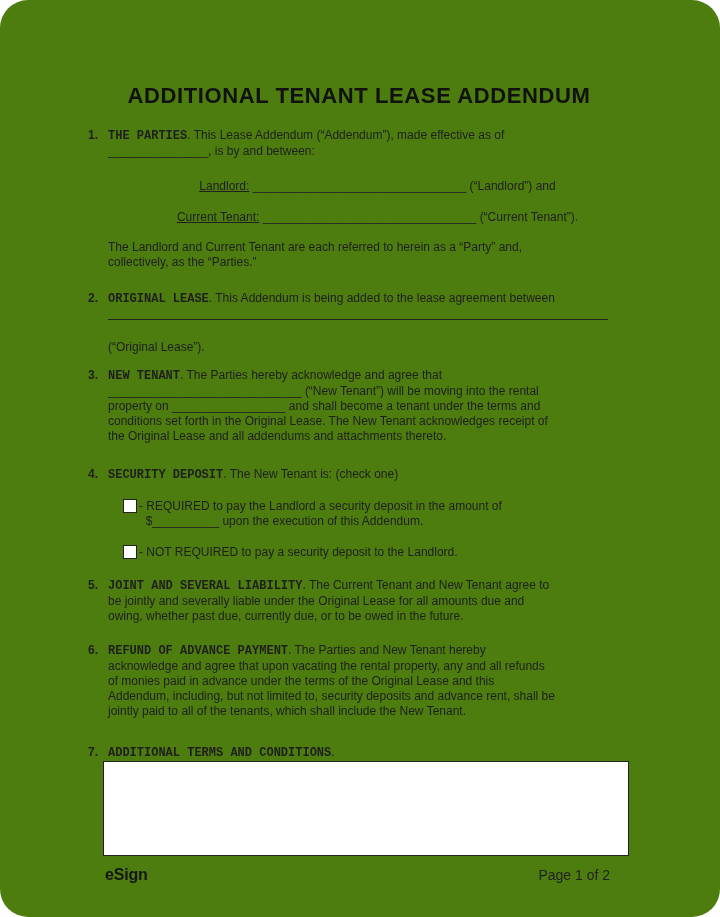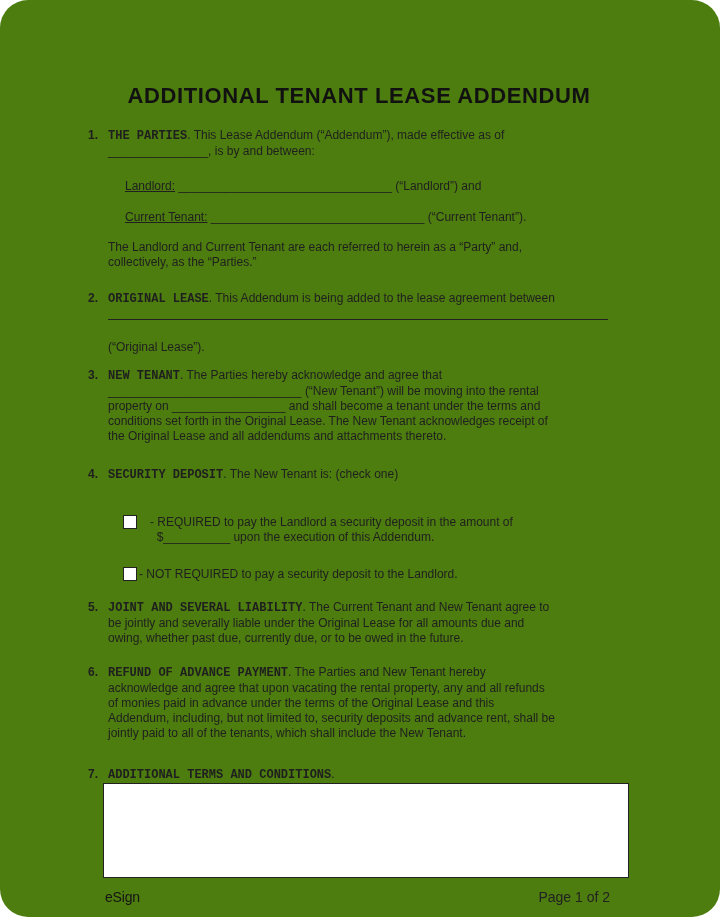--- a/index.html
+++ b/index.html
@@ -23,38 +23,38 @@
     line-height:23px;
     font-weight:bold;
     letter-spacing:0.6px;
     color:#111;
   }
   .sec { position:relative; padding-left:20px; }
   .num { position:absolute; left:0; top:0; font-weight:bold; }
   .hd  { font-weight:bold;font-family:Liberation Mono, monospace; }
   .para { margin:0; }
   .cont { display:block; white-space:pre; }
-  .fill-row { white-space:pre; }
+  .fill-row { white-space:pre;text-align:center; }
   .ul { text-decoration:underline; }
 
   .sec-parties  { margin-bottom:21px; }
   .row-landlord { margin:20px 0 0 17px; }
   .row-tenant   { margin:16px 0 0 17px; }
   .closing      { display:block; margin-top:15px; white-space:pre; }
 
   .sec-original { margin-bottom:13px; }
   .addr-line    { margin:12px 0 0 0; width:500px; height:0; border-bottom:1.2px solid #222; }
   .caption      { display:block; margin-top:20px; }
 
   .sec-newtenant { margin-bottom:23px; }
 
   .sec-deposit  { margin-bottom:18px; }
   .cb-row  { display:flex; align-items:flex-start; margin-left:15px; }
-  .cb-row.first  { margin-top:32px;gap:11px; }
-  .cb-row.second { margin-top:22px;text-align:right; }
+  .cb-row.first  { margin-top:16px; }
+  .cb-row.second { margin-top:16px;text-align:right; }
   .cb-box  { flex:none; width:12px; height:12px; border:1.6px solid #222; margin:0 2px 0 0; background:#fff; }
   .cb-text { white-space:pre; }
 
   .sec-liability { margin-bottom:19px; }
   .sec-refund    { margin-bottom:26px; }
 
   .terms-box {
     margin-left:-5px;
     width:524px;
     height:93px;
@@ -62,21 +62,21 @@
     background:#fff;
   }
 
   .footer {
     display:flex;
     justify-content:space-between;
     align-items:flex-start;
     margin-top:10px;
     padding:0 20px 0 17px;
   }
-  .brand { font-weight:normal; font-size:14px; line-height:18px; letter-spacing:-0.2px; color:#151515; }
+  .brand { font-weight:bold; font-size:16px; line-height:18px; letter-spacing:-0.2px; color:#151515; }
   .pagenum { font-size:14px; line-height:18px; color:#222; }
 </style>
 </head>
 <body>
 
 <div class="page">
 
   <h1 class="title">ADDITIONAL TENANT LEASE ADDENDUM</h1>
 
   <div class="sec sec-parties">

